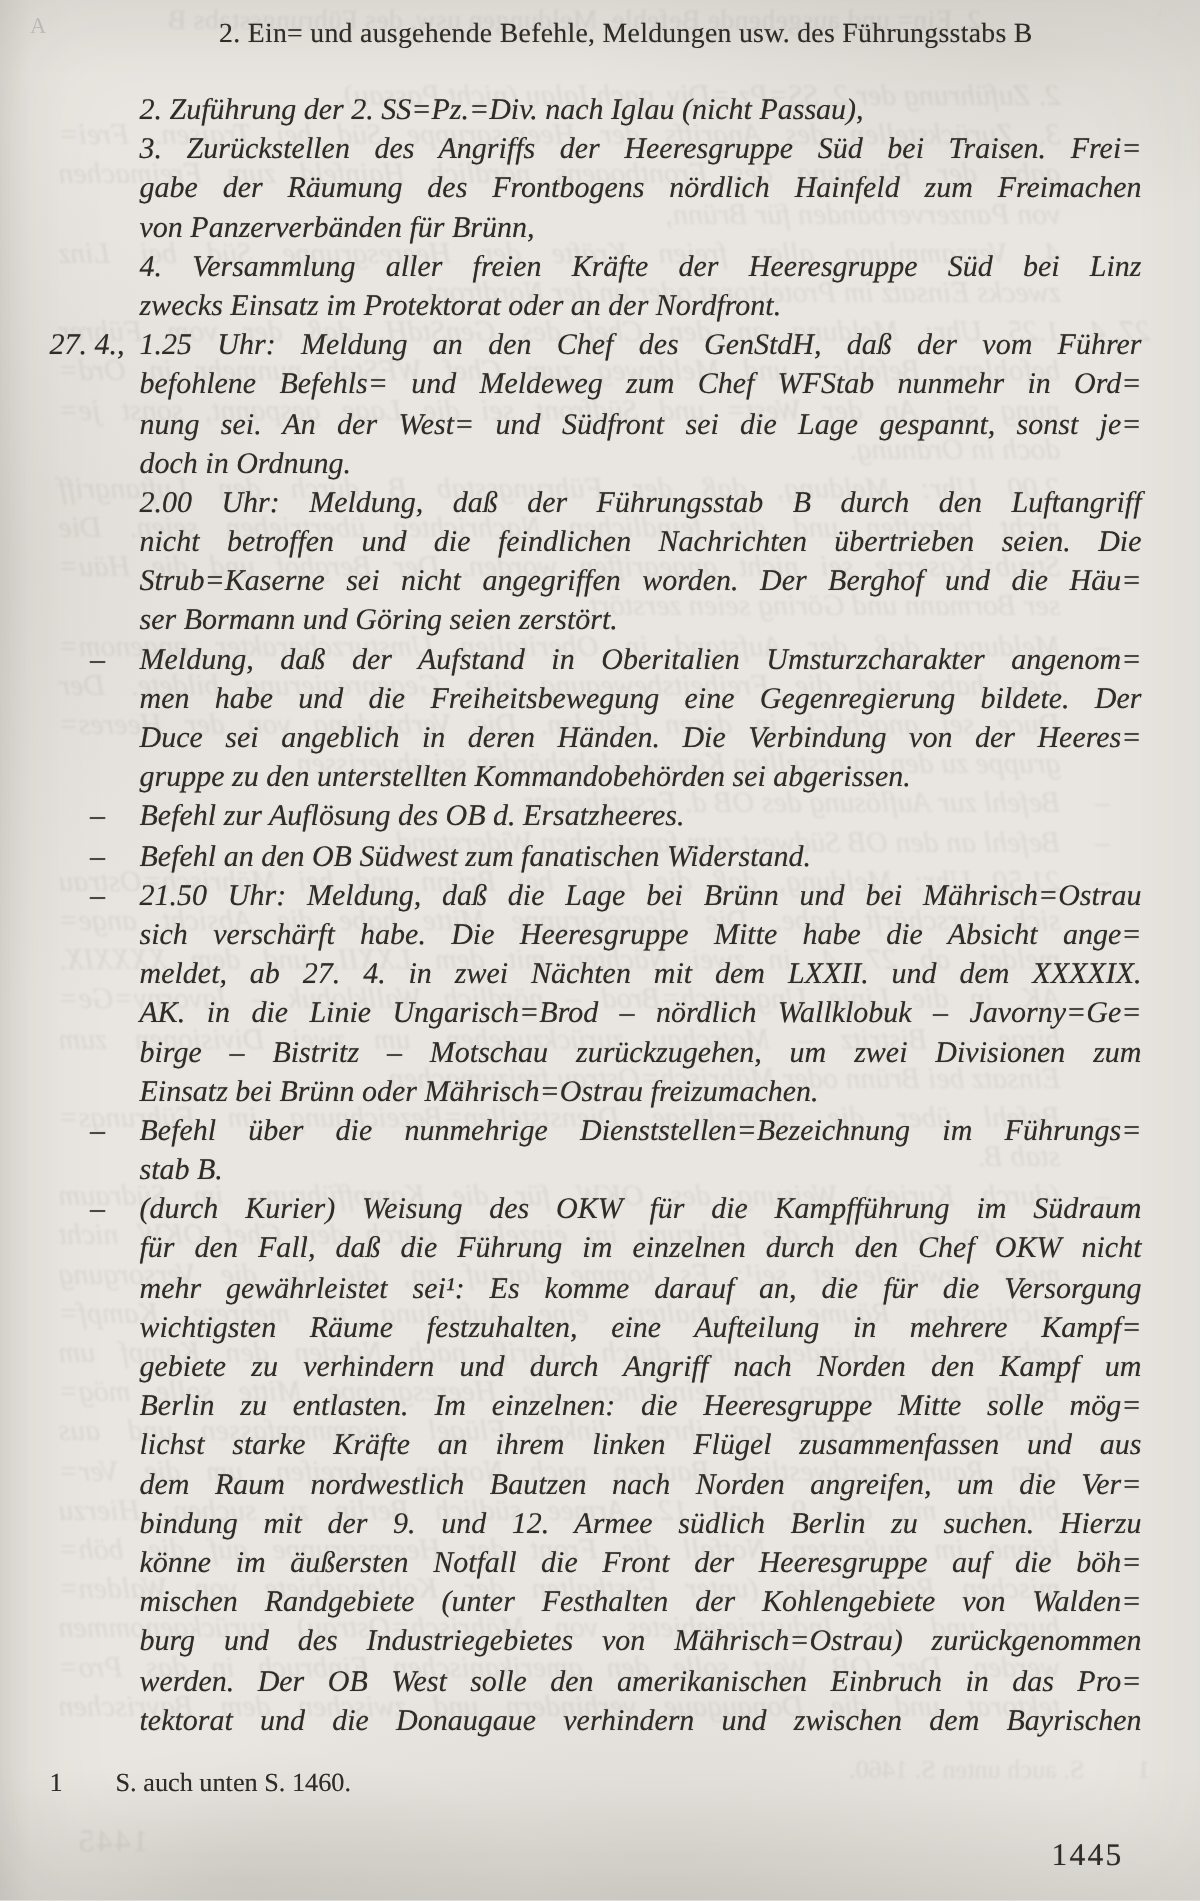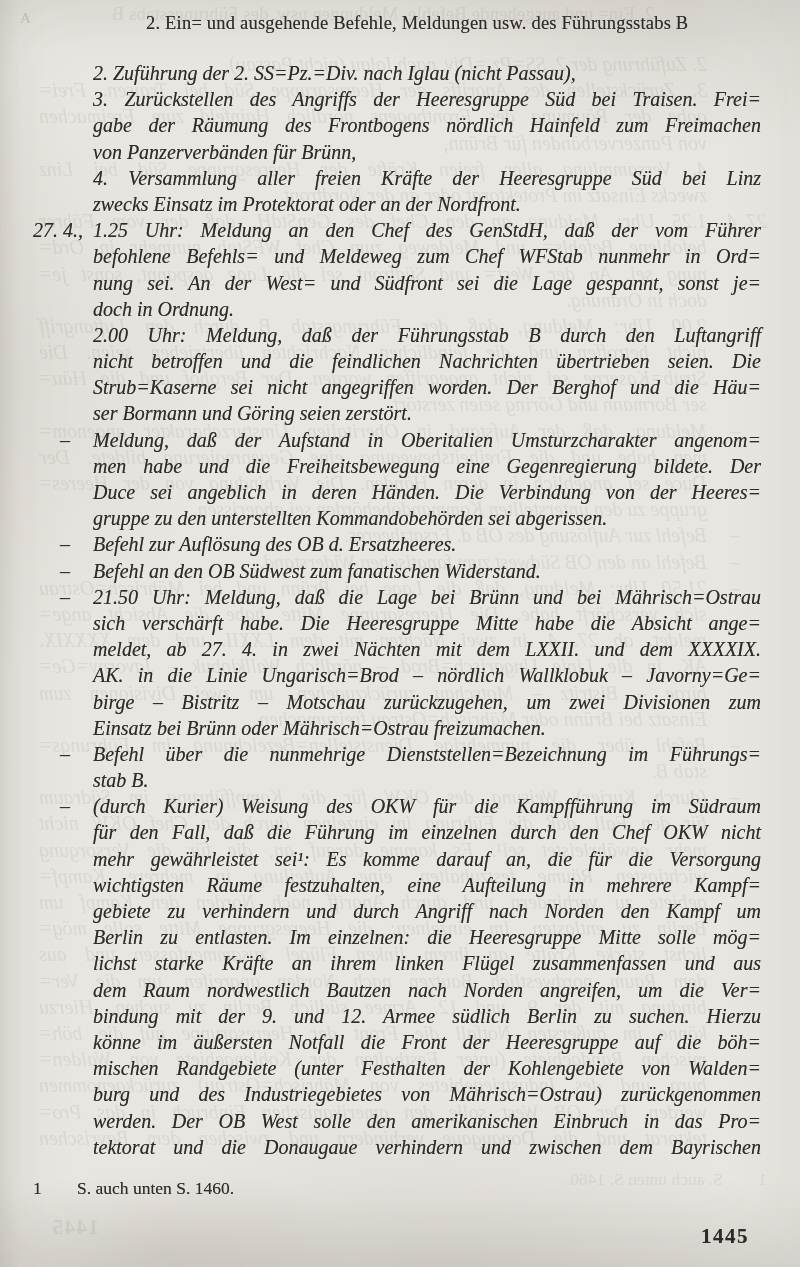--- a/index.html
+++ b/index.html
@@ -58,21 +58,20 @@
   .footnote{
     position:absolute;top:1176px;left:33px;width:500px;
     font-size:17.5px;line-height:24px;
     text-shadow:0 0 .4px rgba(47,44,40,.5);
   }
   .footnote .fn-text{position:absolute;left:44px;top:0;white-space:nowrap;}
   .page-number{
     position:absolute;top:1224px;left:701px;
     font-size:21px;letter-spacing:1.5px;
     text-shadow:0 0 .5px rgba(47,44,40,.5);
-    font-weight:bold;
   }
 </style>
 </head>
 <body>
 
 <div class="paper">
 
   <div class="layer" id="bleed">
     <div class="corner-mark">A</div>
 

